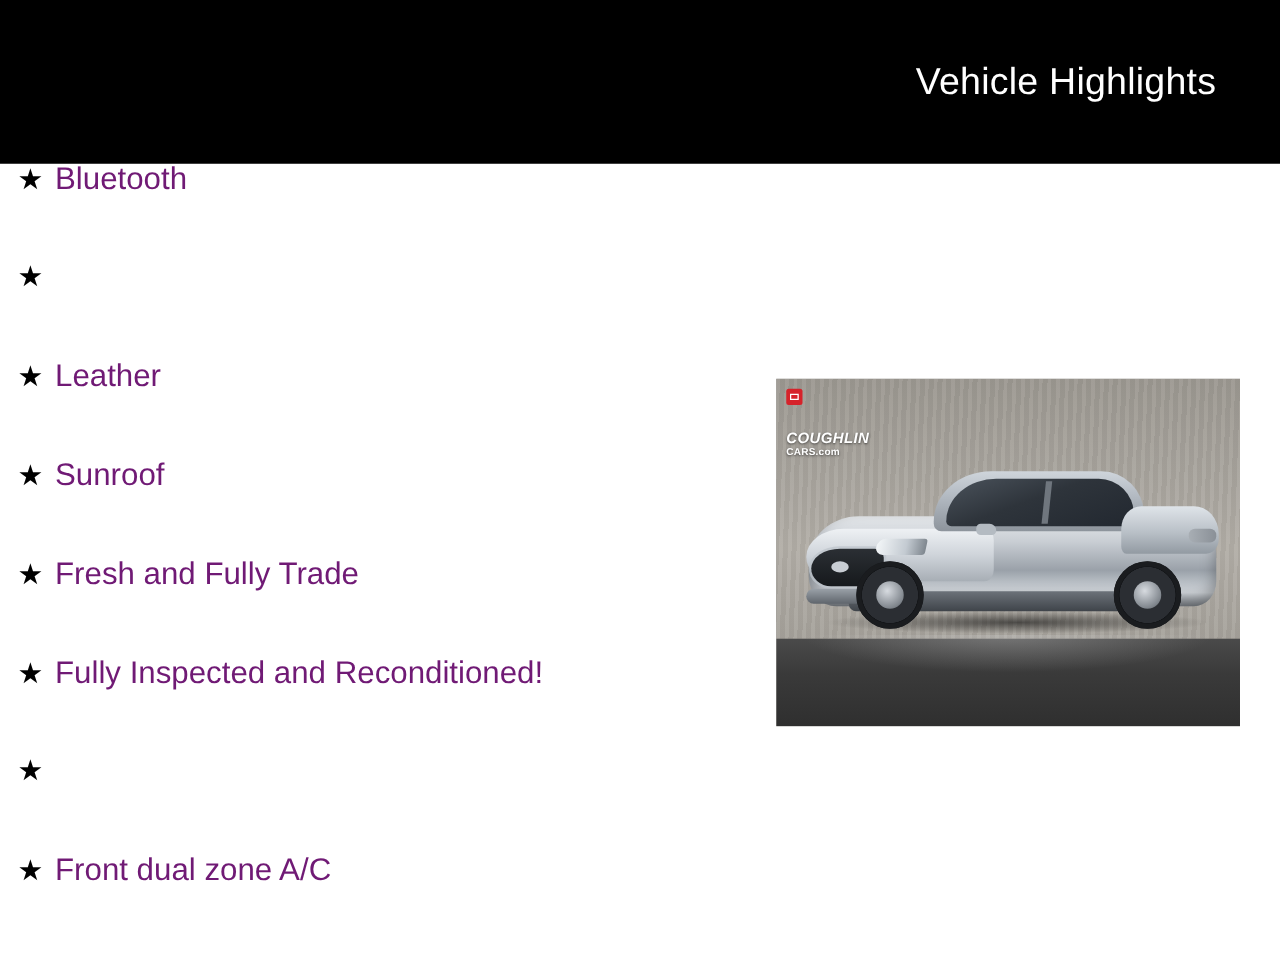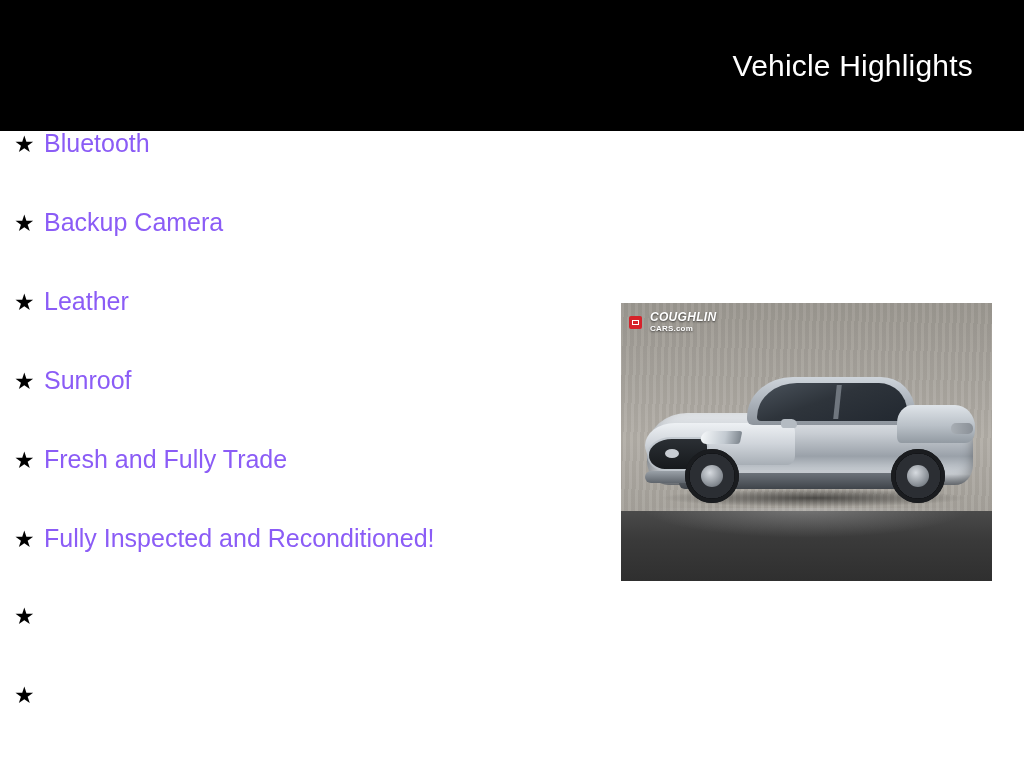--- a/index.html
+++ b/index.html
@@ -52,21 +52,21 @@
   }
   .bullet-marker {
     width: 30px;
     flex: 0 0 30px;
     color: #000000;
     font-size: 23px;
     line-height: 1;
     text-align: left;
   }
   .bullet-text {
-    color: #8b5cf6;
+    color: #701a75;
     font-size: 25px;
     line-height: 1;
     white-space: nowrap;
   }
   
   .photo {
     position: absolute;
     left: 621px;
     top: 303px;
     width: 371px;
@@ -260,22 +260,23 @@
     height: 9px;
     border-radius: 4px 6px 4px 4px;
     background: #b4bbc2;
   }
   
   .watermark {
     position: absolute;
     left: 8px;
     top: 8px;
     display: flex;
-    align-items: center;
-    gap: 8px;
+    align-items: flex-start;
+    gap: 20px;
+    flex-direction: column;
   }
   .watermark .mark {
     width: 13px;
     height: 13px;
     background: #d6222a;
     border-radius: 2px;
     position: relative;
   }
   .watermark .mark:after {
     content: "";
@@ -318,21 +319,20 @@
 
   <div class="highlights">
 
     <div class="bullet-row">
       <span class="bullet-marker">★</span>
       <span class="bullet-text">Bluetooth</span>
     </div>
 
     <div class="bullet-row">
       <span class="bullet-marker">★</span>
-      <span class="bullet-text">Backup Camera</span>
     </div>
 
     <div class="bullet-row">
       <span class="bullet-marker">★</span>
       <span class="bullet-text">Leather</span>
     </div>
 
     <div class="bullet-row">
       <span class="bullet-marker">★</span>
       <span class="bullet-text">Sunroof</span>
@@ -347,20 +347,21 @@
       <span class="bullet-marker">★</span>
       <span class="bullet-text">Fully Inspected and Reconditioned!</span>
     </div>
 
     <div class="bullet-row">
       <span class="bullet-marker">★</span>
     </div>
 
     <div class="bullet-row">
       <span class="bullet-marker">★</span>
+      <span class="bullet-text">Front dual zone A/C</span>
     </div>
 
   </div>
 
   <div class="photo">
     <div class="wall"></div>
     <div class="floor"></div>
     <div class="floor-sheen"></div>
 
     <div class="car">

